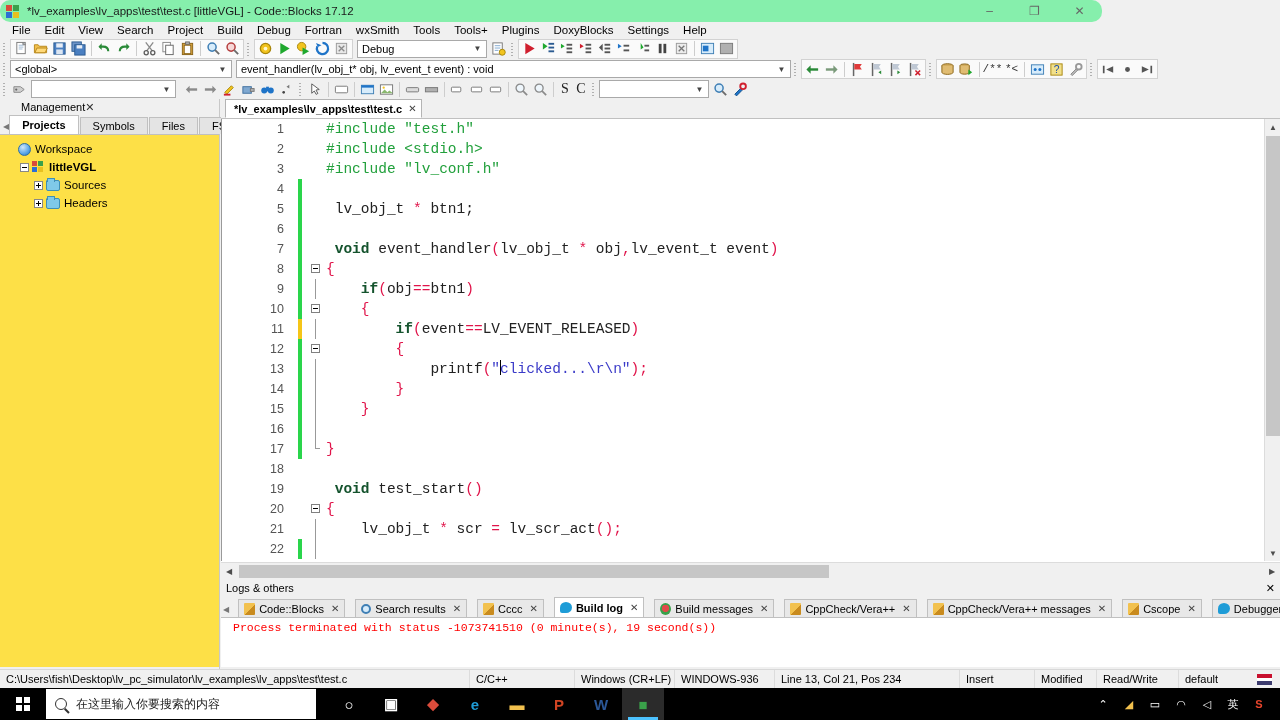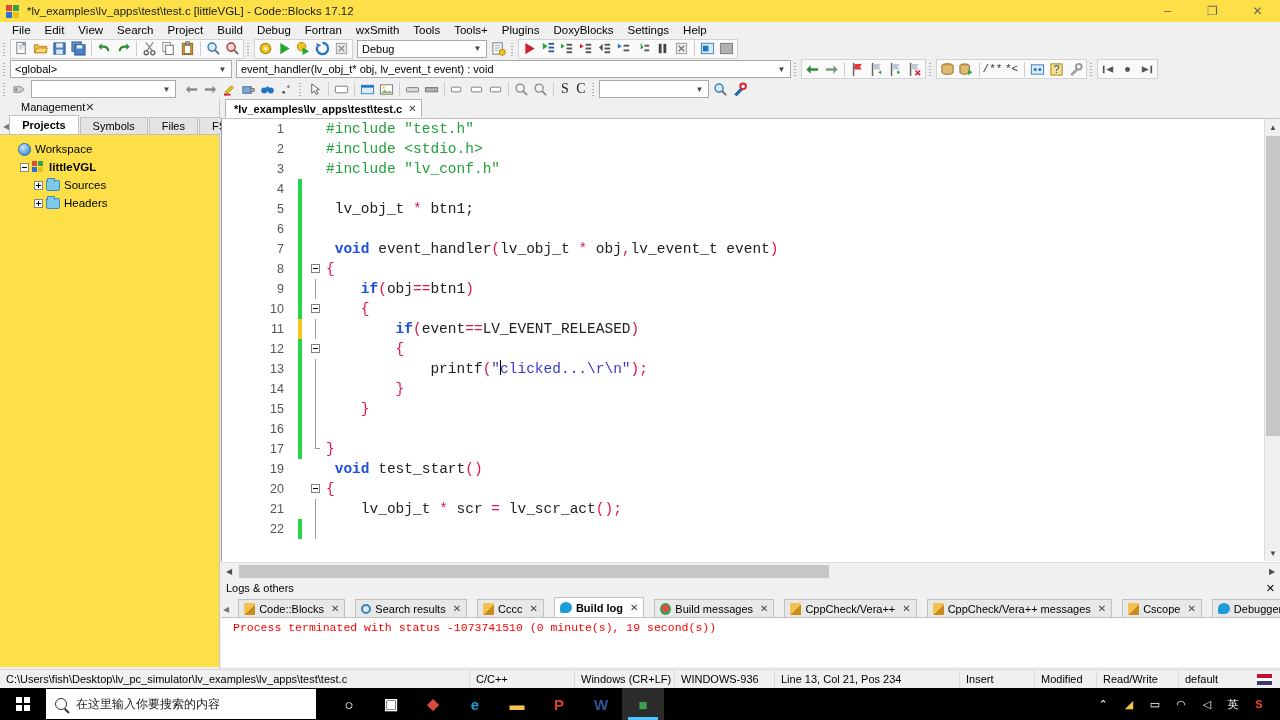--- a/index.html
+++ b/index.html
@@ -6,22 +6,22 @@
   html, body { margin:0; padding:0; }
   body {
     width:1280px; height:720px; overflow:hidden;
     font-family:"Liberation Sans", sans-serif;
     font-size:12px; color:#000; background:#f0f0f0;
     -webkit-font-smoothing:antialiased;
   }
   .app { position:relative; width:1280px; height:720px; background:#f0f0f0; }
 
   
-  .titlebar { position:absolute; left:0; top:0; width:1280px; height:22px;
-    background:#fde047; display:flex; align-items:center; }
+  .titlebar { position:absolute; left:0; top:0; width:1102px; height:22px;
+    background:#86efac; display:flex; align-items:center;border-radius:10px; }
   .tb-icon { width:16px; height:16px; margin-left:5px; margin-right:6px; position:relative; flex:0 0 auto; }
   .tb-icon i { position:absolute; width:6px; height:6px; }
   .tb-icon i:nth-child(1){ left:1px; top:2px; background:#d94b3b; }
   .tb-icon i:nth-child(2){ left:8px; top:2px; background:#3aa14a; }
   .tb-icon i:nth-child(3){ left:1px; top:9px; background:#2c6fd4; }
   .tb-icon i:nth-child(4){ left:8px; top:9px; background:#e8c020; }
   .tb-title { font-size:11.5px; color:#1a1a1a; white-space:nowrap; }
   .wbtns { position:absolute; right:0; top:0; height:22px; display:flex; }
   .wbtn { width:45px; height:22px; display:flex; align-items:center; justify-content:center;
     color:#666; font-size:12px; line-height:1; }
@@ -108,21 +108,21 @@
   .chg.unsaved { background:#f5c518; }
   .foldbox { position:absolute; left:3px; top:5px; width:9px; height:9px; border:1px solid #808080;
     background:#fff; }
   .foldbox::before { content:''; position:absolute; left:1px; top:3px; width:5px; height:1px; background:#000; }
   .foldline { position:absolute; left:7px; top:0; width:1px; height:20px; background:#999; }
   .foldline.end { height:10px; }
   .foldtick { position:absolute; left:7px; top:9px; width:5px; height:1px; background:#999; }
   .ctext { flex:1; }
   .k-pre { color:#22a03c; }         
   .k-str { color:#3a3ac8; }         
-  .k-kw  { color:#1d4ed8; font-weight:bold; } 
+  .k-kw  { color:#14532d; font-weight:bold; } 
   .k-op  { color:#e0144a; }         
   .k-pl  { color:#222; }            
   .caret { display:inline-block; width:1px; height:15px; background:#000; vertical-align:-2px;
     margin:0 -0.5px; }
   
   .vscroll { position:absolute; right:0; top:0; width:16px; height:442px; background:#f0f0f0;
     border-left:1px solid #dcdcdc; }
   .sb-arrow { width:16px; height:16px; display:flex; align-items:center; justify-content:center;
     color:#4d4d4d; font-size:8px; background:#f0f0f0; }
   .vthumb { position:absolute; left:1px; top:17px; width:14px; height:300px; background:#c6c6c6; }
@@ -747,20 +747,21 @@
           <div class="crow"><div class="gutter-num">8</div><div class="gutter-mark"><div class="chg saved"></div></div><div class="gutter-fold"><div class="foldbox"></div></div><div class="ctext"><span class="k-op">{</span></div></div>
           <div class="crow"><div class="gutter-num">9</div><div class="gutter-mark"><div class="chg saved"></div></div><div class="gutter-fold"><div class="foldline"></div></div><div class="ctext"><span class="k-kw">    if</span><span class="k-op">(</span><span class="k-pl">obj</span><span class="k-op">==</span><span class="k-pl">btn1</span><span class="k-op">)</span></div></div>
           <div class="crow"><div class="gutter-num">10</div><div class="gutter-mark"><div class="chg saved"></div></div><div class="gutter-fold"><div class="foldbox"></div></div><div class="ctext"><span class="k-op">    {</span></div></div>
           <div class="crow"><div class="gutter-num">11</div><div class="gutter-mark"><div class="chg unsaved"></div></div><div class="gutter-fold"><div class="foldline"></div></div><div class="ctext"><span class="k-kw">        if</span><span class="k-op">(</span><span class="k-pl">event</span><span class="k-op">==</span><span class="k-pl">LV_EVENT_RELEASED</span><span class="k-op">)</span></div></div>
           <div class="crow"><div class="gutter-num">12</div><div class="gutter-mark"><div class="chg saved"></div></div><div class="gutter-fold"><div class="foldbox"></div></div><div class="ctext"><span class="k-op">        {</span></div></div>
           <div class="crow"><div class="gutter-num">13</div><div class="gutter-mark"><div class="chg saved"></div></div><div class="gutter-fold"><div class="foldline"></div></div><div class="ctext"><span class="k-pl">            printf</span><span class="k-op">(</span><span class="k-str">"</span><span class="caret"></span><span class="k-str">clicked...\r\n"</span><span class="k-op">)</span><span class="k-op">;</span></div></div>
           <div class="crow"><div class="gutter-num">14</div><div class="gutter-mark"><div class="chg saved"></div></div><div class="gutter-fold"><div class="foldline"></div></div><div class="ctext"><span class="k-op">        }</span></div></div>
           <div class="crow"><div class="gutter-num">15</div><div class="gutter-mark"><div class="chg saved"></div></div><div class="gutter-fold"><div class="foldline"></div></div><div class="ctext"><span class="k-op">    }</span></div></div>
           <div class="crow"><div class="gutter-num">16</div><div class="gutter-mark"><div class="chg saved"></div></div><div class="gutter-fold"><div class="foldline"></div></div><div class="ctext"></div></div>
           <div class="crow"><div class="gutter-num">17</div><div class="gutter-mark"><div class="chg saved"></div></div><div class="gutter-fold"><div class="foldline end"></div><div class="foldtick"></div></div><div class="ctext"><span class="k-op">}</span></div></div>
+          <div class="crow"><div class="gutter-num">18</div><div class="gutter-mark"></div><div class="gutter-fold"></div><div class="ctext"></div></div>
           <div class="crow"><div class="gutter-num">19</div><div class="gutter-mark"></div><div class="gutter-fold"></div><div class="ctext"><span class="k-kw"> void</span><span class="k-pl"> test_start</span><span class="k-op">()</span></div></div>
           <div class="crow"><div class="gutter-num">20</div><div class="gutter-mark"></div><div class="gutter-fold"><div class="foldbox"></div></div><div class="ctext"><span class="k-op">{</span></div></div>
           <div class="crow"><div class="gutter-num">21</div><div class="gutter-mark"></div><div class="gutter-fold"><div class="foldline"></div></div><div class="ctext"><span class="k-pl">    lv_obj_t </span><span class="k-op">*</span><span class="k-pl"> scr </span><span class="k-op">=</span><span class="k-pl"> lv_scr_act</span><span class="k-op">()</span><span class="k-op">;</span></div></div>
           <div class="crow"><div class="gutter-num">22</div><div class="gutter-mark"><div class="chg saved"></div></div><div class="gutter-fold"><div class="foldline"></div></div><div class="ctext"></div></div>
         </div>
       <div class="vscroll">
         <div class="sb-arrow">▲</div>
         <div class="vthumb"></div>
         <div class="sb-arrow" style="position:absolute; bottom:0;">▼</div>
       </div>

